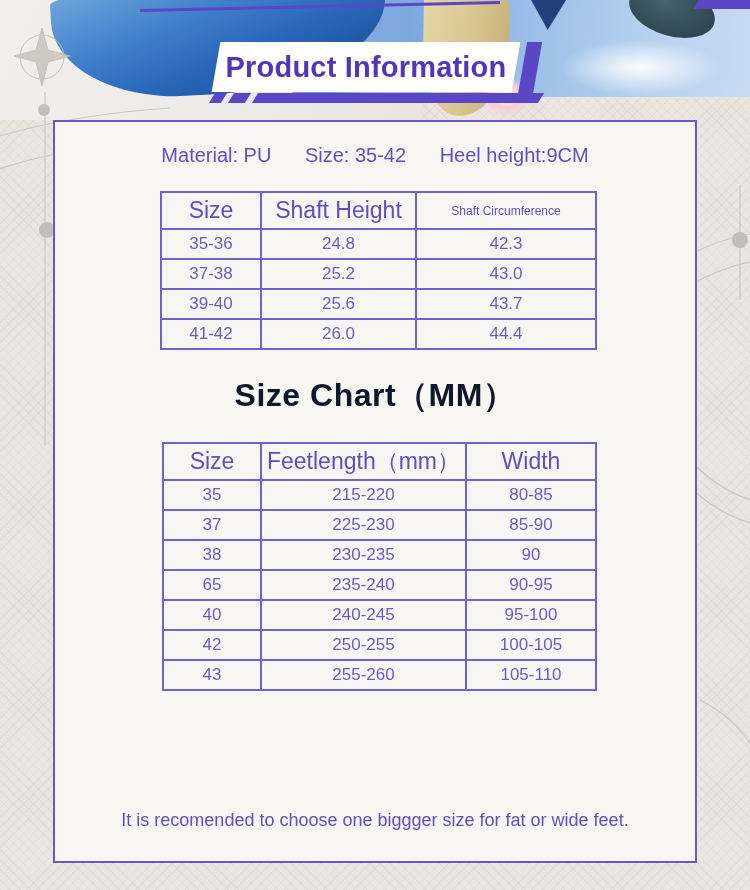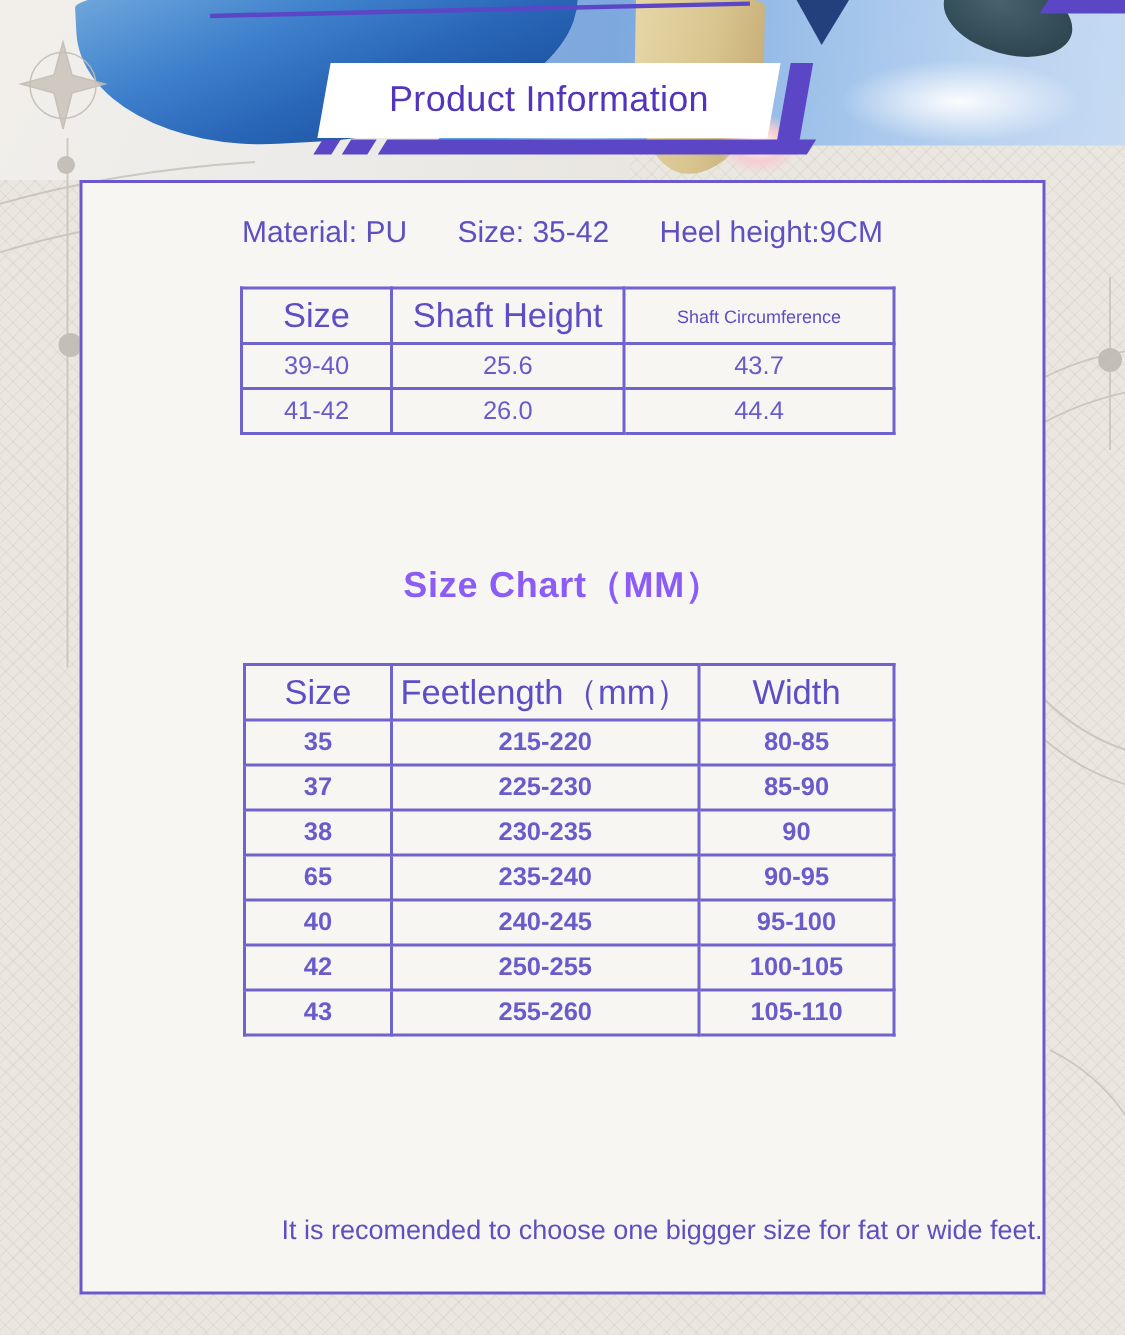--- a/index.html
+++ b/index.html
@@ -51,21 +51,21 @@
   .deco{ position:absolute; left:0; top:0; pointer-events:none; }
 
   
   .banner{ position:absolute; left:0; top:0; width:750px; height:120px; }
   .banner-plate{ position:absolute; left:216px; top:42px; width:300px; height:50px;
     background:#ffffff; transform:skewX(-10deg); }
   .banner-slash-big{ position:absolute; left:522px; top:42px; width:15px; height:58px;
     background:#5b46c6; transform:skewX(-10deg); }
   .banner-title{ position:absolute; left:216px; top:42px; width:300px; height:50px;
     display:flex; align-items:center; justify-content:center;
-    font-size:24px; font-weight:400; color:#5335bd; letter-spacing:.2px; }
+    font-size:29px; font-weight:700; color:#5335bd; letter-spacing:.2px; }
   .banner-under{ position:absolute; left:212px; top:93px; display:flex; gap:7px; }
   .banner-under .seg{ height:10px; background:#5b46c6; transform:skewX(-32deg); }
   .seg.s1{ width:12px; } .seg.s2{ width:17px; } .seg.s3{ width:286px; }
 
   
   .box{ position:absolute; left:53px; top:120px; width:644px; height:743px;
     background:#f8f6f3; border:2px solid #6a58cc;padding-left:36px; }
 
   .specs{ position:absolute; left:0; top:22px; width:100%; text-align:center;
     font-size:20px; color:#5f50c2; }
@@ -75,28 +75,28 @@
   td,th{ border:2px solid #7163ce; text-align:center; vertical-align:middle;
     color:#6a5bcb; font-weight:400; overflow:hidden; white-space:nowrap;margin-left:48px; }
 
   .t1{ position:absolute; left:105px; top:69px; width:435px; }
   .t1 col.c1{ width:100px; } .t1 col.c2{ width:155px; } .t1 col.c3{ width:180px; }
   .t1 th{ height:37px; font-size:23px; color:#5e4ec6; }
   .t1 th.small{ font-size:12px; }
   .t1 td{ height:30px; font-size:17px; }
 
   .chart-title{ position:absolute; left:0; top:252px; width:100%; text-align:center;
-    font-size:24px; font-weight:700; color:#8b5cf6; letter-spacing:.5px; }
+    font-size:32px; font-weight:700; color:#0f172a; letter-spacing:.5px; }
 
   .t2{ position:absolute; left:107px; top:320px; width:433px; }
   .t2 col.c1{ width:98px; } .t2 col.c2{ width:205px; } .t2 col.c3{ width:130px; }
   .t2 th{ height:37px; font-size:23px; color:#5e4ec6; }
-  .t2 td{ height:30px; font-size:17px;font-weight:bold; }
-
-  .footer-note{ position:absolute; left:0; top:688px; width:100%; text-align:right;
+  .t2 td{ height:30px; font-size:17px; }
+
+  .footer-note{ position:absolute; left:0; top:688px; width:100%; text-align:center;
     font-size:18px; color:#5f50c2; }
 </style>
 </head>
 <body>
 
 <div class="page">
 
   <div class="hero">
     <div class="hero-paper"></div>
     <div class="hero-sky"></div>
@@ -158,20 +158,30 @@
           <col class="c2">
           <col class="c3">
         </colgroup>
       <tbody>
           <tr>
         <th>Size</th>
         <th>Shaft Height</th>
         <th class="small">Shaft Circumference</th>
       </tr>
       <tr>
+        <td>35-36</td>
+        <td>24.8</td>
+        <td>42.3</td>
+      </tr>
+      <tr>
+        <td>37-38</td>
+        <td>25.2</td>
+        <td>43.0</td>
+      </tr>
+      <tr>
         <td>39-40</td>
         <td>25.6</td>
         <td>43.7</td>
       </tr>
       <tr>
         <td>41-42</td>
         <td>26.0</td>
         <td>44.4</td>
       </tr>
     </tbody>

